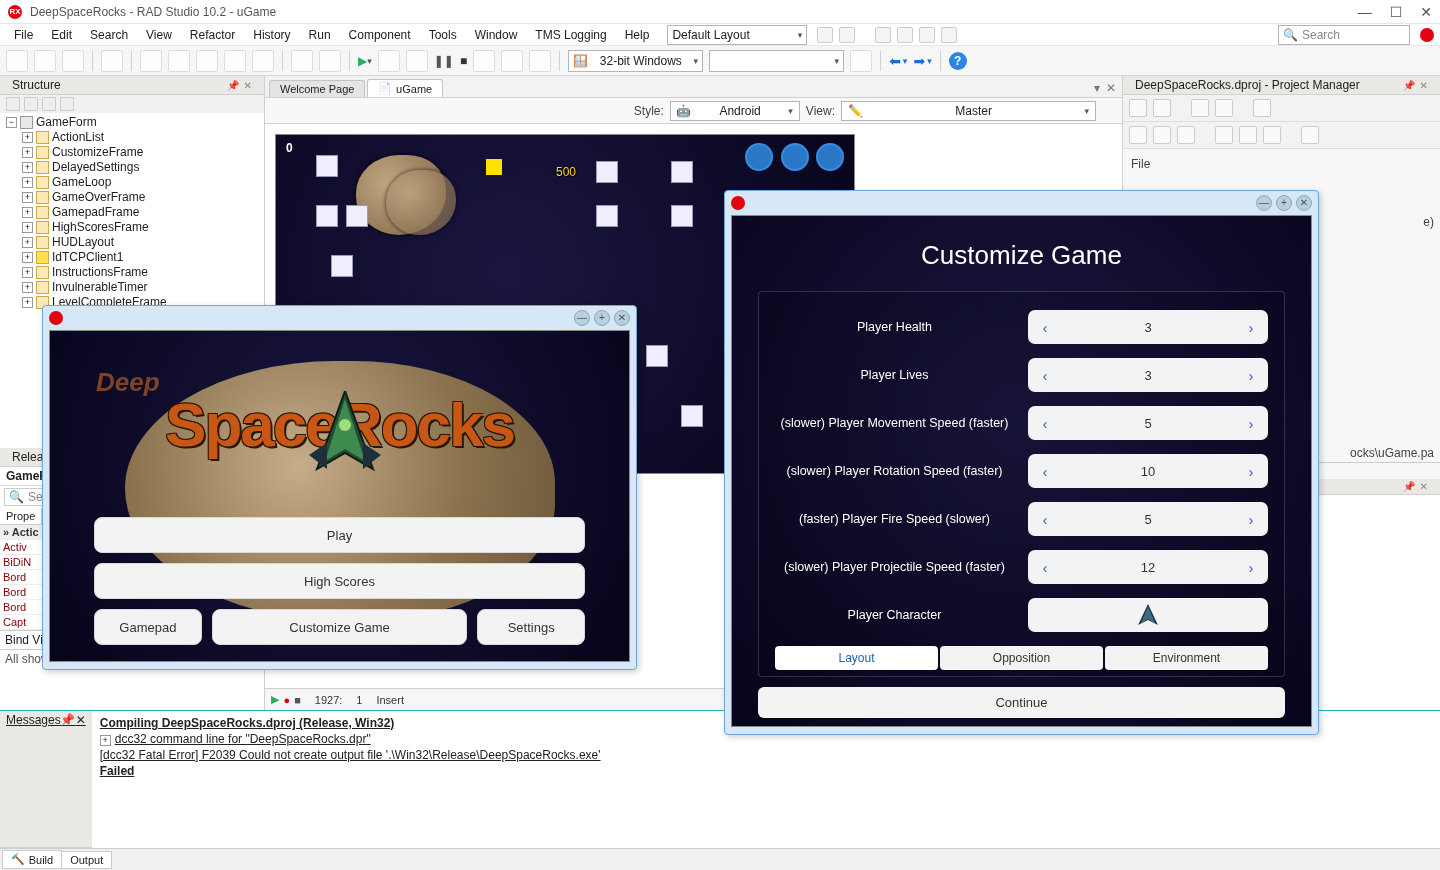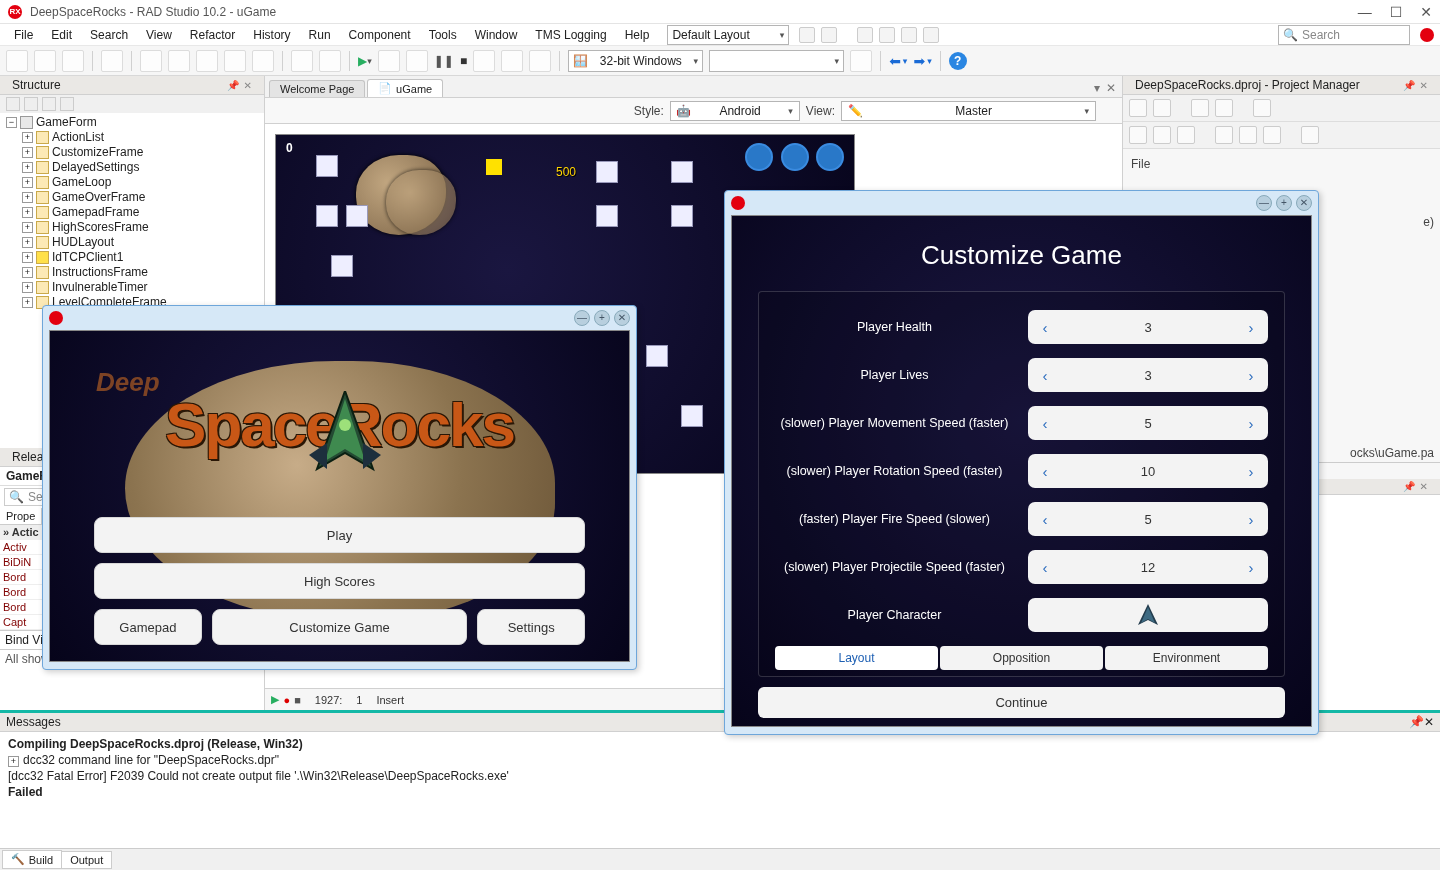--- a/index.html
+++ b/index.html
@@ -8,21 +8,21 @@
 
 .titlebar { height: 24px; background: #fff; display: flex; align-items: center; padding: 0 8px; border-bottom: 1px solid #e4e4e4; }
 .titlebar .app-icon { width: 14px; height: 14px; background: #e3000f; border-radius: 50%; margin-right: 8px; display: flex; align-items: center; justify-content: center; color: #fff; font-size: 8px; font-weight: bold; }
 .titlebar .title { color: #555; }
 .titlebar .winbtns { margin-left: auto; display: flex; gap: 18px; color: #555; font-size: 14px; }
 .titlebar .winbtns span { cursor: default; }
 
 
 .menubar { height: 22px; background: #fff; display: flex; align-items: center; padding: 0 6px; gap: 2px; border-bottom: 1px solid #e8e8e8; }
 .menubar .mi { padding: 2px 8px; }
-.menubar .layoutdd { border: 1px solid #b5b5b5; background: #fff; width: 122px; height: 20px; padding: 1px 4px; display: flex; align-items: center; justify-content: space-between; margin-left: 8px; }
+.menubar .layoutdd { border: 1px solid #b5b5b5; background: #fff; width: 140px; height: 20px; padding: 1px 4px; display: flex; align-items: center; justify-content: space-between; margin-left: 8px; }
 .menubar .icogroup { display: flex; gap: 6px; margin-left: 8px; }
 .menubar .ico { width: 16px; height: 16px; background: #f4f4f4; border: 1px solid #ccc; border-radius: 2px; }
 .searchbox { margin-left: auto; border: 1px solid #b5b5b5; width: 132px; height: 20px; display: flex; align-items: center; padding: 0 4px; color: #888; gap: 4px; }
 .redcirc { width: 14px; height: 14px; background: #e3000f; border-radius: 50%; margin-left: 8px; }
 
 
 .toolbar { height: 30px; background: #f6f6f6; border-bottom: 1px solid #d8d8d8; display: flex; align-items: center; padding: 0 6px; gap: 6px; }
 .toolbar .tbtn { width: 22px; height: 22px; border: 1px solid #dcdcdc; background: #fdfdfd; border-radius: 2px; }
 .toolbar .sep { width: 1px; height: 20px; background: #d0d0d0; margin: 0 2px; }
 .toolbar .play { color: #27ae60; display: flex; align-items: center; }
@@ -91,21 +91,21 @@
 
 .pm-tools{padding:4px 6px;display:flex;gap:6px;border-bottom:1px solid #ddd;background:#f2f2f2;flex-wrap:wrap;}
 .pm-tools .ico3{width:18px;height:18px;border:1px solid #ccc;background:#fafafa;border-radius:2px;}
 .pm-body{padding:4px 8px;}
 .pm-body .flbl{color:#444;margin-top:4px;}
 .tabstrip-v{display:flex;border-top:1px solid #ccc;margin-top:auto;}
 .tabstrip-v .tv{padding:2px 8px;border-right:1px solid #ccc;background:#f1f1f1;font-size:11px;}
 .tabstrip-v .tv.act{background:#fff;}
 
 
-.messages{position:absolute;left:0;right:0;bottom:22px;height:138px;background:#fff;border-top:3px solid #14b8a6;display:flex;flex-direction:column;}
+.messages{position:absolute;left:0;right:0;bottom:22px;height:138px;background:#fff;border-top:1px solid #14b8a6;display:flex;flex-direction:row;text-decoration:underline;}
 .messages .mhdr{background:#eae8e5;padding:2px 6px;border-bottom:1px solid #d0d0d0;display:flex;justify-content:space-between;}
 .messages .mbody{flex:1;overflow:auto;padding:4px 8px;font-size:12px;}
 .messages .mbody .ml{padding:1px 0;}
 .messages .bold{font-weight:bold;}
 .messages .exp2{display:inline-block;width:11px;height:11px;border:1px solid #999;text-align:center;line-height:9px;font-size:9px;margin-right:4px;background:#fff;}
 
 .bottomtabs{position:absolute;left:0;right:0;bottom:0;height:22px;background:#f0f0f0;border-top:1px solid #ccc;display:flex;align-items:center;padding:0 2px;}
 .bottomtabs .bt{padding:2px 8px;border:1px solid #ccc;background:#fff;margin-right:-1px;font-size:11px;display:flex;align-items:center;gap:4px;}
 
 

